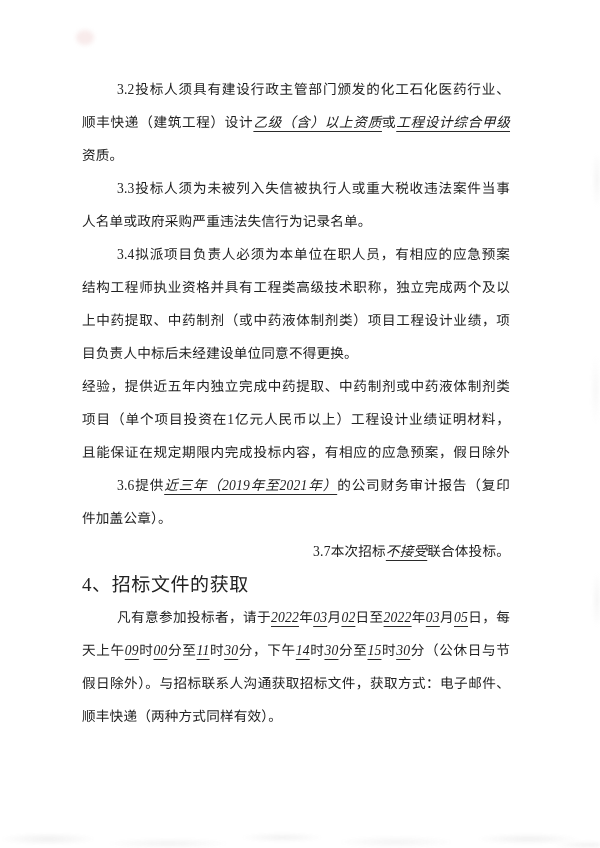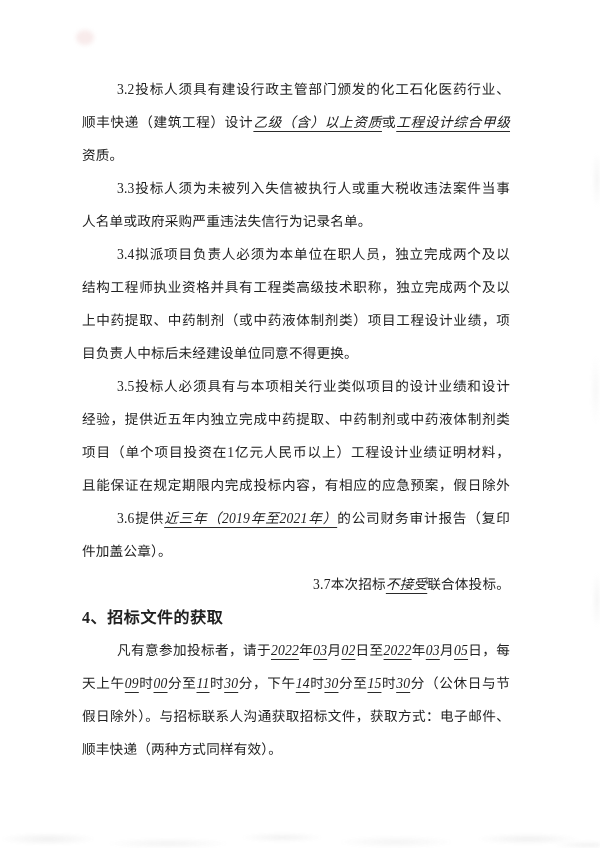--- a/index.html
+++ b/index.html
@@ -24,21 +24,21 @@
     white-space:nowrap;
     color:#212121;
   }
   .line.fill{
     white-space:normal;
     text-align:justify;
     text-align-last:justify;
     text-justify:inter-character;
   }
   .line.indent{ text-indent:35px;text-align:right; }
-  .line.bold{ font-weight:bold; font-size:16px; letter-spacing:0.6px; }
+  .line.bold{ font-weight:normal; font-size:19px; letter-spacing:0.6px; }
   .seg{ }
   .seg.u{
     text-decoration:underline;
     text-decoration-thickness:1px;
     text-underline-offset:3.5px;
     text-decoration-color:#2a2a2a;
     font-style:italic;
   }
   
   .spot-topleft{
@@ -75,25 +75,24 @@
 <body>
 
 <div class="page">
   <div class="spot-topleft"></div>
   <div class="content" id="doc-lines">
       <div class="line indent fill"><span class="seg">3.2投标人须具有建设行政主管部门颁发的化工石化医药行业、</span></div>
       <div class="line fill"><span class="seg">顺丰快递（建筑工程）设计</span><span class="seg u">乙级（含）以上资质</span><span class="seg">或</span><span class="seg u">工程设计综合甲级</span></div>
       <div class="line"><span class="seg">资质。</span></div>
       <div class="line indent fill"><span class="seg">3.3投标人须为未被列入失信被执行人或重大税收违法案件当事</span></div>
       <div class="line"><span class="seg">人名单或政府采购严重违法失信行为记录名单。</span></div>
-      <div class="line indent fill"><span class="seg">3.4拟派项目负责人必须为本单位在职人员，独立完成两个及以</span></div>
+      <div class="line indent fill"><span class="seg">3.4拟派项目负责人必须为本单位在职人员，有相应的应急预案</span></div>
       <div class="line fill"><span class="seg">结构工程师执业资格并具有工程类高级技术职称，独立完成两个及以</span></div>
       <div class="line fill"><span class="seg">上中药提取、中药制剂（或中药液体制剂类）项目工程设计业绩，项</span></div>
       <div class="line"><span class="seg">目负责人中标后未经建设单位同意不得更换。</span></div>
-      <div class="line indent fill"><span class="seg">3.5投标人必须具有与本项相关行业类似项目的设计业绩和设计</span></div>
       <div class="line fill"><span class="seg">经验，提供近五年内独立完成中药提取、中药制剂或中药液体制剂类</span></div>
       <div class="line fill"><span class="seg">项目（单个项目投资在1亿元人民币以上）工程设计业绩证明材料，</span></div>
       <div class="line fill"><span class="seg">且能保证在规定期限内完成投标内容，有相应的应急预案，假日除外</span></div>
       <div class="line indent fill"><span class="seg">3.6提供</span><span class="seg u">近三年（2019年至2021年）</span><span class="seg">的公司财务审计报告（复印</span></div>
       <div class="line"><span class="seg">件加盖公章）。</span></div>
       <div class="line indent"><span class="seg">3.7本次招标</span><span class="seg u">不接受</span><span class="seg">联合体投标。</span></div>
       <div class="line bold"><span class="seg">4、招标文件的获取</span></div>
       <div class="line indent fill"><span class="seg">凡有意参加投标者，请于</span><span class="seg u">2022</span><span class="seg">年</span><span class="seg u">03</span><span class="seg">月</span><span class="seg u">02</span><span class="seg">日至</span><span class="seg u">2022</span><span class="seg">年</span><span class="seg u">03</span><span class="seg">月</span><span class="seg u">05</span><span class="seg">日，每</span></div>
       <div class="line fill"><span class="seg">天上午</span><span class="seg u">09</span><span class="seg">时</span><span class="seg u">00</span><span class="seg">分至</span><span class="seg u">11</span><span class="seg">时</span><span class="seg u">30</span><span class="seg">分，下午</span><span class="seg u">14</span><span class="seg">时</span><span class="seg u">30</span><span class="seg">分至</span><span class="seg u">15</span><span class="seg">时</span><span class="seg u">30</span><span class="seg">分（公休日与节</span></div>
       <div class="line fill"><span class="seg">假日除外）。与招标联系人沟通获取招标文件，获取方式：电子邮件、</span></div>

